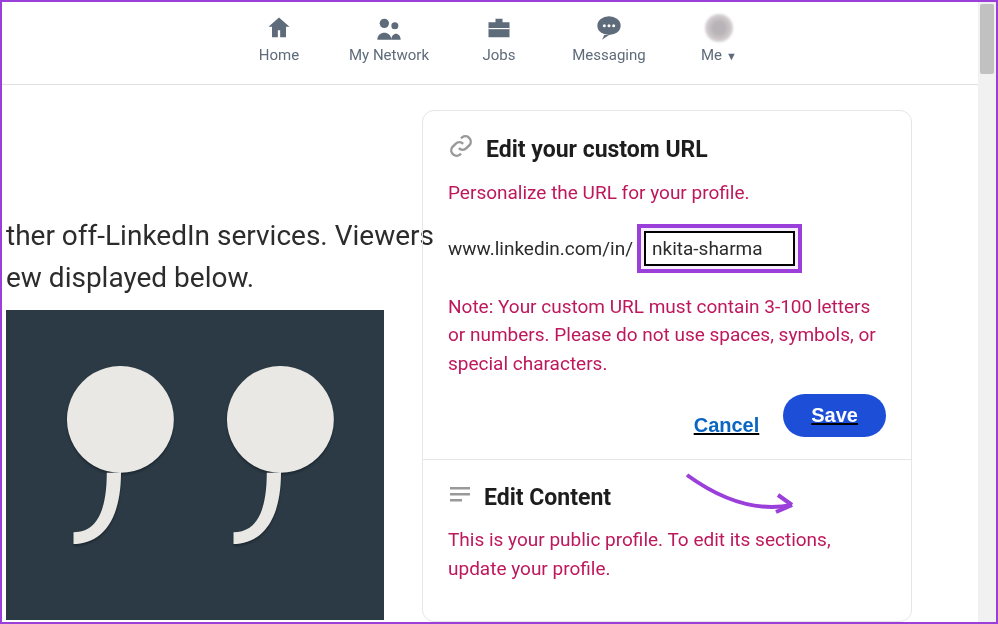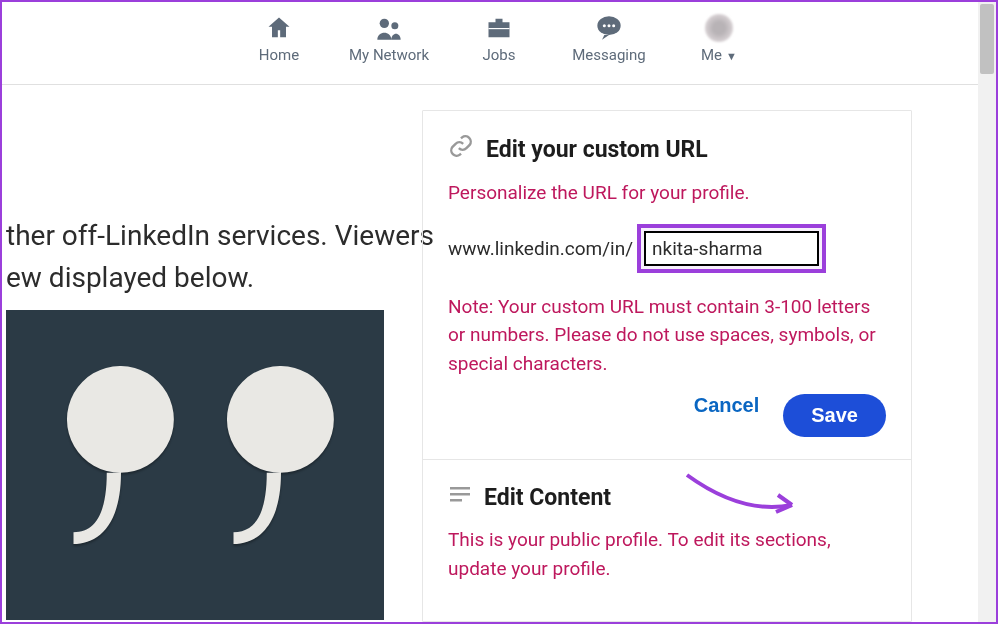--- a/index.html
+++ b/index.html
@@ -65,21 +65,21 @@
     width: 130px; height: 190px;
   }
   .quote-mark.one { left: 50px; top: 50px; }
   .quote-mark.two { left: 210px; top: 50px; }
   .quote-mark svg { filter: drop-shadow(0 2px 1px rgba(0,0,0,0.3)); }
   .sidebar {
     position: absolute;
     left: 420px; top: 25px;
     width: 490px;
     border: 1px solid #e6e6e6;
-    border-radius: 1px;
+    border-radius: 12px;
   }
   .card { padding: 22px 25px; border-bottom: 1px solid #e6e6e6; }
   .card:last-child { border-bottom: none; }
   .card-title {
     display: flex; align-items: center; gap: 12px;
     font-size: 23px; font-weight: 700; color: #1d1d1d;
     margin-bottom: 14px;
   }
   .card-title .title-icon { color: #888; }
   .card p { font-size: 19px; color: #be185d; line-height: 1.5; margin-bottom: 16px;}
@@ -89,26 +89,26 @@
     padding: 3px;
     background: rgba(155,63,219,0.08);
     display: inline-flex;
     align-items: center;
     margin-left: 4px;
   }
   .url-input {
     border: 2px solid #000;
     padding: 4px 6px;
     font-size: 19px;
-    width: 175px;
+    width: 151px;
     font-family: inherit;
     color: #2c2c2c;
     background: #fff;
   }
-  .actions { display: flex; justify-content: flex-end; gap: 24px; align-items: flex-start; }
+  .actions { display: flex; justify-content: flex-end; gap: 24px; align-items: flex-end; text-decoration: underline; }
   .cancel-btn {
     color: #0a66c2; font-size: 20px; font-weight: 600;
     background: none; border: none; cursor: pointer;
   }
   .save-btn {
     background: #1d4ed8; color: #fff; font-size: 20px; font-weight: 600;
     border: none; border-radius: 24px; padding: 10px 28px; cursor: pointer;
   }
   .arrow-annot {
     position: absolute;

